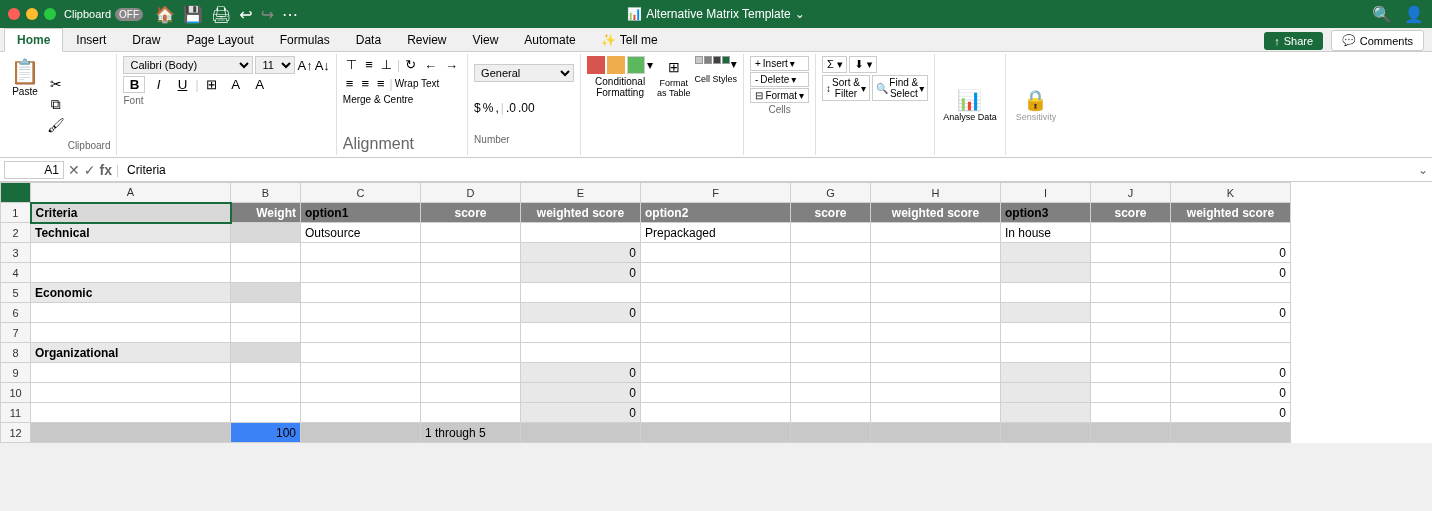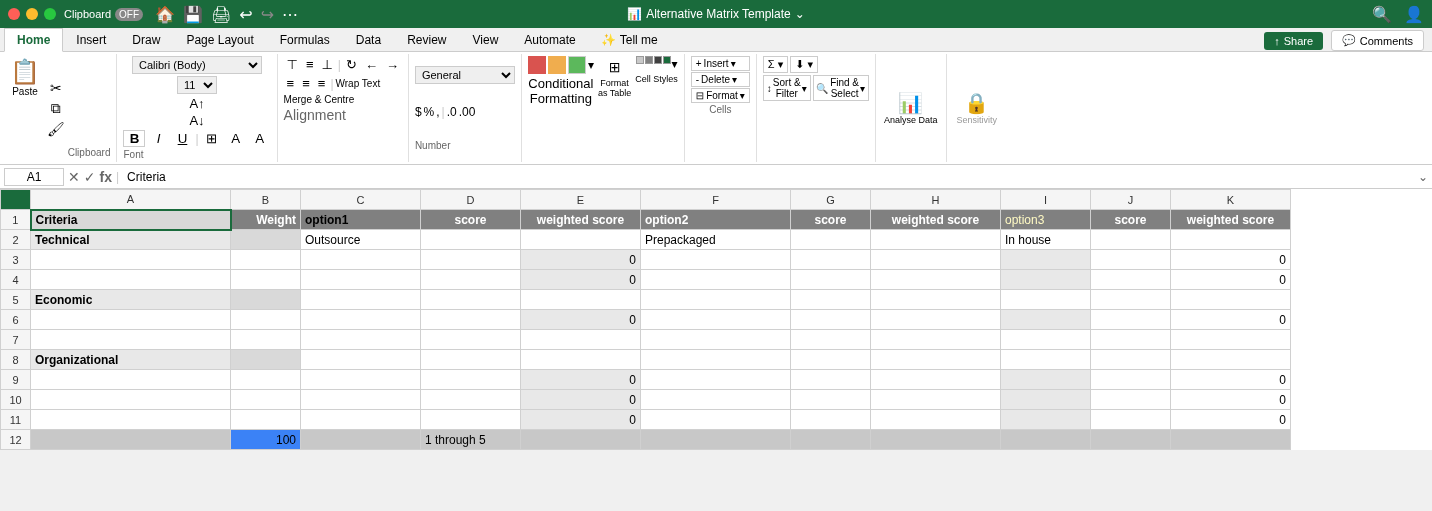--- a/index.html
+++ b/index.html
@@ -37,21 +37,21 @@
       border-color: #ccc #ccc white;
       color: #1a6b3c;
       font-weight: 600;
     }
     .share-comments { margin-left: auto; display: flex; align-items: center; gap: 8px; padding-right: 8px; }
     .share-btn { background: #1a6b3c; color: white; border: none; border-radius: 3px; padding: 3px 10px; font-size: 11px; cursor: pointer; display: flex; align-items: center; gap: 4px; }
     .comments-btn { background: white; border: 1px solid #ccc; border-radius: 3px; padding: 3px 10px; font-size: 11px; cursor: pointer; display: flex; align-items: center; gap: 4px; }
 
     
     .formula-bar { display: flex; align-items: center; background: white; border-bottom: 1px solid #ccc; height: 24px; padding: 0 4px; gap: 4px; }
-    .cell-ref { width: 60px; border: 1px solid #ccc; padding: 1px 4px; font-size: 12px; text-align: center; }
+    .cell-ref { width: 60px; border: 1px solid #ccc; padding: 1px 4px; font-size: 12px; text-align: right; }
     .formula-icons { display: flex; gap: 4px; color: #666; font-size: 14px; }
     .formula-input { flex: 1; border: none; outline: none; font-size: 12px; padding-left: 4px; }
 
     
     .spreadsheet-container { overflow: auto; background: white; }
     .spreadsheet { border-collapse: collapse; font-size: 12px; }
     .spreadsheet th, .spreadsheet td {
       border: 1px solid #d0d0d0;
       white-space: nowrap;
       height: 20px;
@@ -158,21 +158,21 @@
     </button>
     <div style="display:flex;flex-direction:column;justify-content:center;gap:2px;">
       <button class="small-icon-btn">✂</button>
       <button class="small-icon-btn">⧉</button>
       <button class="small-icon-btn">🖌</button>
     </div>
     <div style="font-size:10px;color:#666;align-self:flex-end;padding-bottom:2px;">Clipboard</div>
   </div>
 
   <div style="display:flex; flex-direction:column; padding:2px 6px; border-right:1px solid #e0e0e0; gap:2px;">
-    <div style="display:flex;align-items:center;gap:2px;flex-direction:column;">
+    <div style="display:flex;gap:2px;">
       <select class="font-select">
         <option>Calibri (Body)</option>
       </select>
       <select class="font-size-select">
         <option>11</option>
       </select>
       <button style="border:none;background:none;cursor:pointer;font-size:13px;">A↑</button>
       <button style="border:none;background:none;cursor:pointer;font-size:13px;">A↓</button>
     </div>
     <div style="display:flex;align-items:center;gap:2px;">
@@ -200,21 +200,21 @@
     <div style="display:flex;align-items:center;gap:2px;">
       <button class="align-btn">≡</button>
       <button class="align-btn">≡</button>
       <button class="align-btn">≡</button>
       <span style="color:#ccc;">|</span>
       <button style="border:none;background:none;cursor:pointer;font-size:10px;">Wrap Text</button>
     </div>
     <div style="display:flex;align-items:center;gap:2px;">
       <button style="border:none;background:none;cursor:pointer;font-size:10px;">Merge &amp; Centre</button>
     </div>
-    <div style="font-size:14px;color:#666;">Alignment</div>
+    <div style="font-size:16px;color:#666;margin-top:28px;">Alignment</div>
   </div>
 
   <div style="display:flex; flex-direction:column; padding:2px 6px; border-right:1px solid #e0e0e0; gap:2px; justify-content:space-around;">
     <select class="number-format-select">
       <option>General</option>
     </select>
     <div style="display:flex;gap:2px;align-items:center;">
       <button style="border:none;background:none;cursor:pointer;font-size:12px;">$</button>
       <button style="border:none;background:none;cursor:pointer;font-size:12px;">%</button>
       <button style="border:none;background:none;cursor:pointer;font-size:12px;">,</button>
@@ -227,21 +227,21 @@
 
   <div style="display:flex; flex-direction:column; padding:2px 6px; border-right:1px solid #e0e0e0; gap:2px; align-items:center;">
     <div style="display:flex;gap:4px;">
       <div style="display:flex;flex-direction:column;align-items:center;">
         <div style="display:flex;gap:2px;margin-bottom:2px;">
           <div style="width:18px;height:18px;background:#d9534f;"></div>
           <div style="width:18px;height:18px;background:#f0ad4e;"></div>
           <div style="width:18px;height:18px;background:#5cb85c;border:1px solid #ccc;"></div>
           <div style="width:6px;height:18px;display:flex;align-items:center;cursor:pointer;">▾</div>
         </div>
-        <div style="font-size:13px;text-align:center;">Conditional<br>Formatting</div>
+        <div style="font-size:10px;text-align:center;">Conditional<br>Formatting</div>
       </div>
       <div style="display:flex;flex-direction:column;align-items:center;cursor:pointer;">
         <div style="width:28px;height:22px;display:flex;align-items:center;justify-content:center;font-size:14px;">⊞</div>
         <div style="font-size:9px;text-align:center;">Format<br>as Table</div>
       </div>
       <div style="display:flex;flex-direction:column;align-items:center;cursor:pointer;">
         <div style="display:flex;gap:1px;margin-bottom:2px;">
           <div style="width:8px;height:8px;background:#c9c9c9;border:1px solid #999;"></div>
           <div style="width:8px;height:8px;background:#808080;border:1px solid #999;"></div>
           <div style="width:8px;height:8px;background:#404040;border:1px solid #999;"></div>
@@ -352,21 +352,21 @@
       <tr>
         <td class="row-header">1</td>
         <td class="cell cell-selected" style="background:#d9d9d9;font-weight:bold;">Criteria</td>
         <td class="cell" style="background:#808080;color:white;font-weight:bold;text-align:right;">Weight</td>
         <td class="cell" style="background:#808080;color:#000000;font-weight:bold;">option1</td>
         <td class="cell" style="background:#808080;color:white;font-weight:bold;text-align:center;">score</td>
         <td class="cell" style="background:#808080;color:white;font-weight:bold;text-align:center;">weighted score</td>
         <td class="cell" style="background:#808080;color:white;font-weight:bold;">option2</td>
         <td class="cell" style="background:#808080;color:white;font-weight:bold;text-align:center;">score</td>
         <td class="cell" style="background:#808080;color:white;font-weight:bold;text-align:center;">weighted score</td>
-        <td class="cell" style="background:#808080;color:#fef9c3;font-weight:normal;">option3</td>
+        <td class="cell" style="background:#808080;color:#000000;font-weight:bold;">option3</td>
         <td class="cell" style="background:#808080;color:white;font-weight:bold;text-align:center;">score</td>
         <td class="cell" style="background:#808080;color:white;font-weight:bold;text-align:center;">weighted score</td>
       </tr>
 
       <tr>
         <td class="row-header">2</td>
         <td class="cell" style="font-weight:bold;background:#e8e8e8;margin-top:32px;">Technical</td>
         <td class="cell" style="background:#d9d9d9;"></td>
         <td class="cell">Outsource</td>
         <td class="cell"></td>

